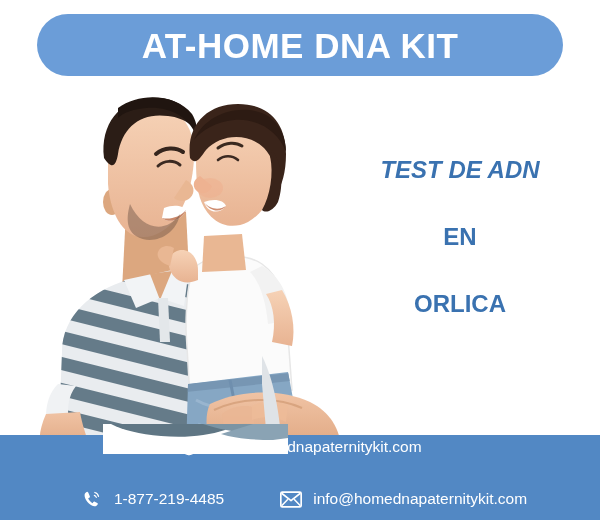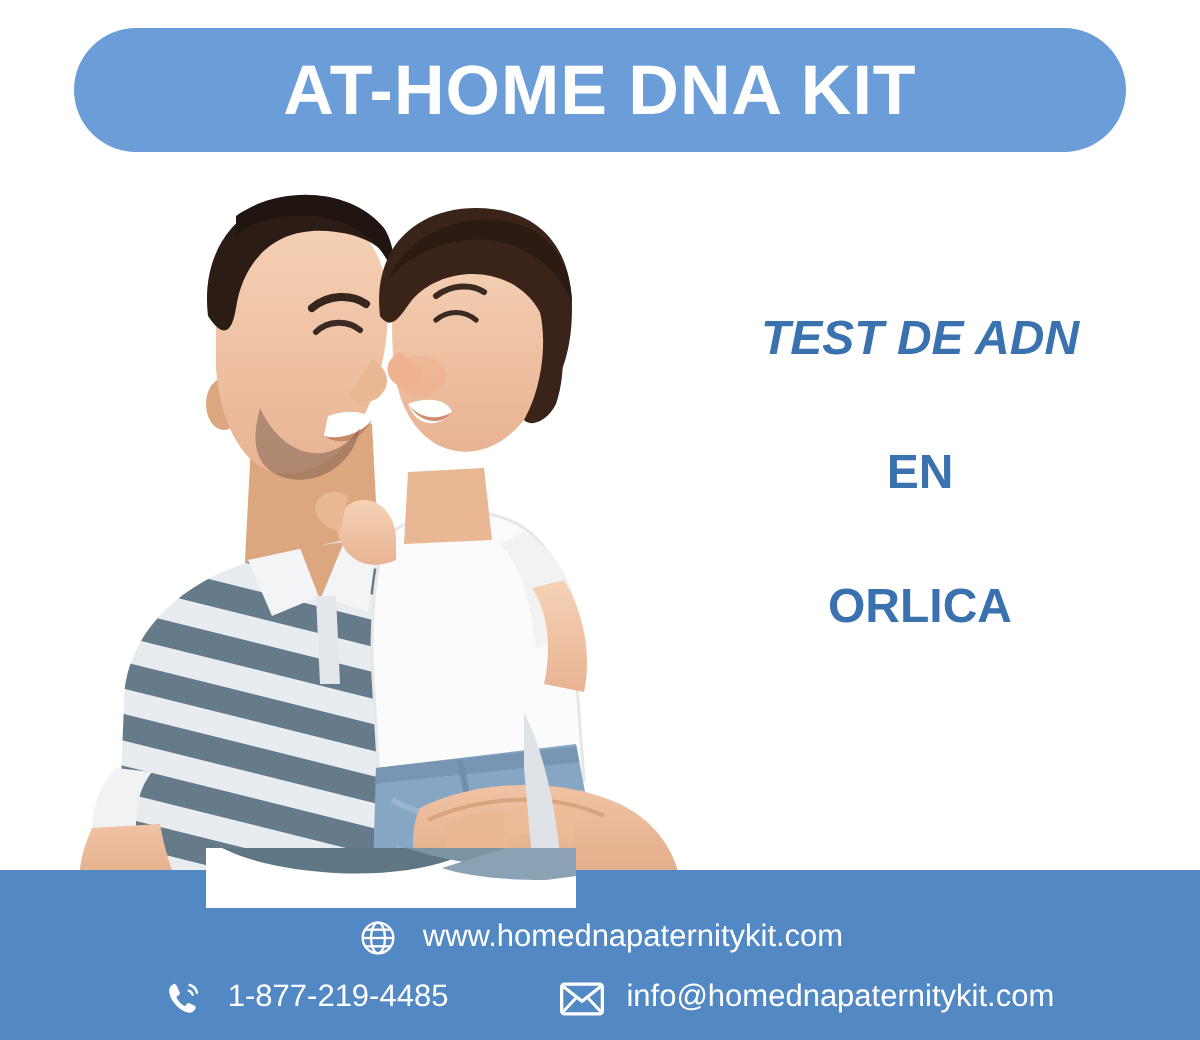--- a/index.html
+++ b/index.html
@@ -110,21 +110,21 @@
 
   .footer-row {
     position: absolute;
     display: flex;
     align-items: center;
     color: #ffffff;
     white-space: nowrap;
   }
   .footer-row-1 {
     left: 0;
-    top: 458px;
+    top: 436px;
     width: 600px;
     justify-content: center;
   }
   .footer-row-2 {
     left: 4px;
     top: 488px;
     width: 600px;
     justify-content: center;
     gap: 10px;
   }

